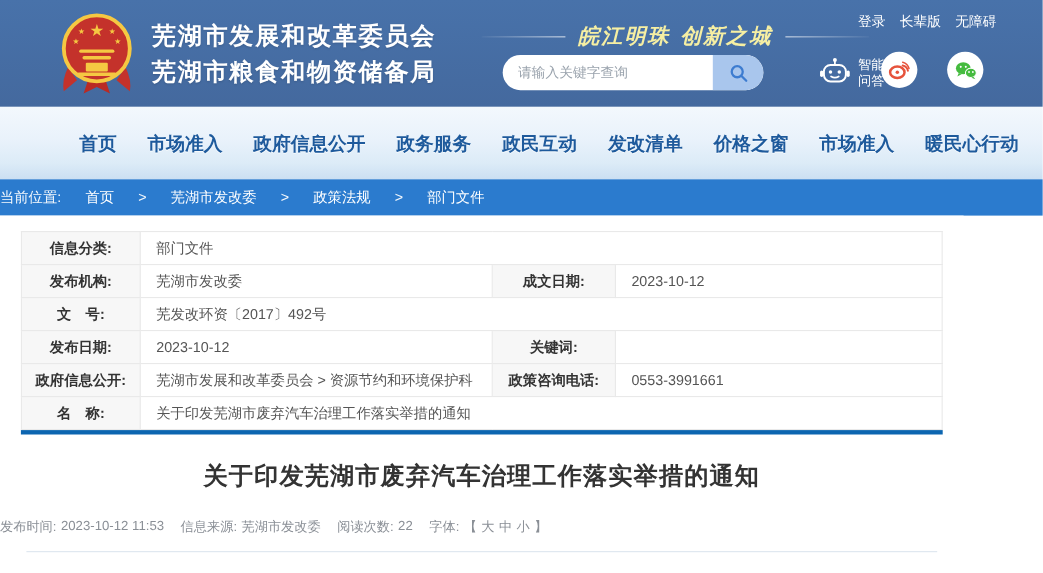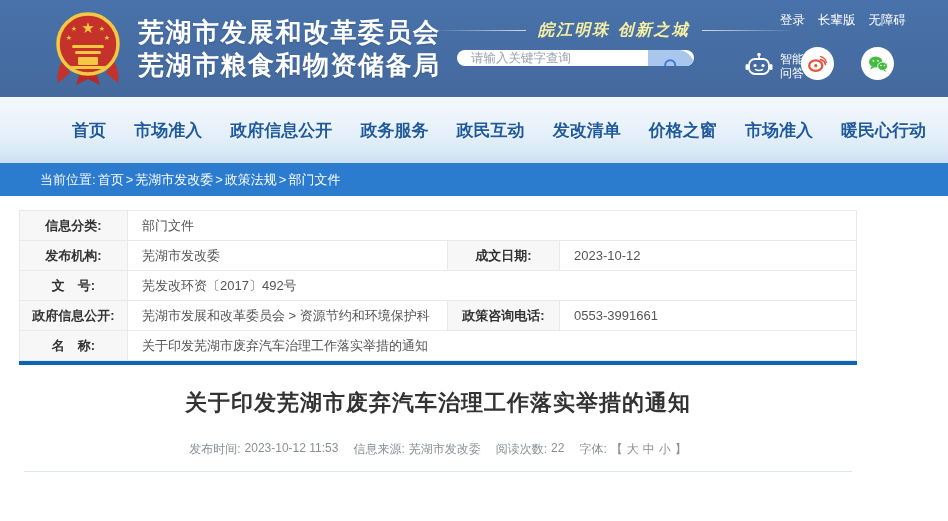--- a/index.html
+++ b/index.html
@@ -4,65 +4,65 @@
 <style>
   * { margin:0; padding:0; box-sizing:border-box; }
   html,body { width:948px; height:521px; overflow:hidden; }
   body { font-family:"Liberation Sans","DejaVu Sans",sans-serif; background:#fff; }
 
   
   .header { position:relative; width:948px; height:97px; background:linear-gradient(180deg,#4872AA 0%,#44699E 100%); }
   .logo-group { position:absolute; left:52px; top:11px; display:flex; align-items:center; }
   .emblem { width:72px; height:76px; flex:0 0 auto; }
   .org-names { margin-left:14px; color:#fff; font-weight:bold; }
-  .org-line { font-size:26px; line-height:33px; letter-spacing:1.5px; text-shadow:0 1px 2px rgba(0,0,0,.15); white-space:nowrap; }
+  .org-line { font-size:22px; line-height:33px; letter-spacing:1.5px; text-shadow:0 1px 2px rgba(0,0,0,.15); white-space:nowrap; }
 
   .slogan-wrap { position:absolute; left:438px; top:20px; width:352px; display:flex; align-items:center; justify-content:center; }
   .slogan-line { height:1px; flex:1; background:linear-gradient(90deg,rgba(255,255,255,.05),rgba(255,255,255,.75)); }
   .slogan-line.right { background:linear-gradient(90deg,rgba(255,255,255,.75),rgba(255,255,255,.05)); }
-  .slogan-text { padding:0 12px; color:#F6EFA3; font-size:16px; font-style:italic; font-weight:bold;
+  .slogan-text { padding:0 12px; color:#F6EFA3; font-size:19px; font-style:italic; font-weight:bold;
                  font-family:"DejaVu Serif","Liberation Serif",serif; white-space:nowrap; letter-spacing:2px; }
 
   .top-links { position:absolute; right:42px; top:12px; display:flex; gap:13px;justify-content:flex-end; }
   .top-link { color:#fff; font-size:12.5px; cursor:pointer; white-space:nowrap; }
 
-  .search-pill { position:absolute; left:457px; top:50px; width:237px; height:16px; background:#fff; border-radius:16px;
+  .search-pill { position:absolute; left:457px; top:50px; width:237px; height:32px; background:#fff; border-radius:16px;
                  display:flex; overflow:hidden; }
   .search-input { flex:1; border:none; outline:none; padding:0 0 0 14px; font-size:12.5px; color:#444; background:transparent; }
   .search-input::placeholder { color:#9aa3ad; }
   .search-btn { width:46px; height:32px; background:#A9C6ED; border:none; cursor:pointer; display:flex; align-items:center; justify-content:center; border-radius:0 16px 16px 0; }
 
   .qa-group { position:absolute; left:744px; top:52px; display:flex; align-items:center; cursor:pointer; }
   .qa-label { color:#fff; font-size:12px; line-height:14px; margin-left:6px; }
 
   .social { position:absolute; left:801px; top:47px; display:flex; gap:27px; }
   .social-circle { width:33px; height:33px; border-radius:50%; background:#fff; display:flex; align-items:center; justify-content:center; cursor:pointer; }
 
   
   .nav { width:948px; height:66px; background:linear-gradient(180deg,#F3F8FD 0%,#E9F2FB 45%,#DCEBF7 78%,#CBDFF2 100%);
          display:flex; align-items:center; justify-content:space-between; padding:0 22px 0 72px; }
   .nav-item { font-size:17px; font-weight:bold; color:#1E5A9C; cursor:pointer; white-space:nowrap; text-shadow:0 1px 0 rgba(255,255,255,.7); }
 
   
-  .breadcrumb { width:948px; height:33px; background:#2B7BCE; color:#fff; font-size:13px; display:flex; align-items:center; padding-left:40px; gap:2px; }
+  .breadcrumb { width:948px; height:33px; background:#2B7BCE; color:#fff; font-size:13px; display:flex; align-items:center; gap:22px; }
   .crumb { cursor:pointer; }
   .crumb-sep, .crumb-prefix { opacity:.95; }
 
   
   .main { width:812px; height:325px; background:linear-gradient(180deg,#3E73C0 0%,#86ABD9 38%,#C8DCF0 72%,#E9F2FA 100%); }
   .content { width:876px; height:325px; margin:0 auto; background:#fff; padding-top:14px; }
 
   table.info { border-collapse:collapse; table-layout:fixed; width:838px; margin:0 auto; }
   table.info td { border:1px solid #E9E9E9; height:30px; font-size:13px; }
   td.lbl { background:#F7F7F7; font-weight:bold; color:#333; text-align:center; }
   td.val { padding-left:14px; color:#555; }
   .table-accent { width:838px; margin:0 auto; border-bottom:4px solid #0C65B0; }
 
   .article-title { margin-top:23px; text-align:center; font-size:22px; font-weight:bold; color:#333; letter-spacing:1px; }
-  .article-meta { margin-top:23px; display:flex; justify-content:center; gap:15px; font-size:12px; color:#8a8f96; }
+  .article-meta { margin-top:23px; display:flex; gap:15px; font-size:12px; color:#8a8f96; }
   .meta-item { display:flex; gap:4px; }
   .font-opt { cursor:pointer; }
   .meta-divider { margin:13px 24px 0; border-top:1px solid #DDE6EF; }
 </style>
 </head>
 <body>
 
 <div class="header">
 
   <div class="logo-group">
@@ -192,20 +192,26 @@
         <td class="lbl">发布机构:</td>
         <td class="val">芜湖市发改委</td>
         <td class="lbl">成文日期:</td>
         <td class="val">2023-10-12</td>
       </tr>
       <tr>
         <td class="lbl">文　号:</td>
         <td class="val" colspan="3">芜发改环资〔2017〕492号</td>
       </tr>
       <tr>
+        <td class="lbl">发布日期:</td>
+        <td class="val">2023-10-12</td>
+        <td class="lbl">关键词:</td>
+        <td class="val"></td>
+      </tr>
+      <tr>
         <td class="lbl">政府信息公开:</td>
         <td class="val">芜湖市发展和改革委员会 &gt; 资源节约和环境保护科</td>
         <td class="lbl">政策咨询电话:</td>
         <td class="val">0553-3991661</td>
       </tr>
       <tr>
         <td class="lbl">名　称:</td>
         <td class="val" colspan="3">关于印发芜湖市废弃汽车治理工作落实举措的通知</td>
       </tr>
     </tbody>

